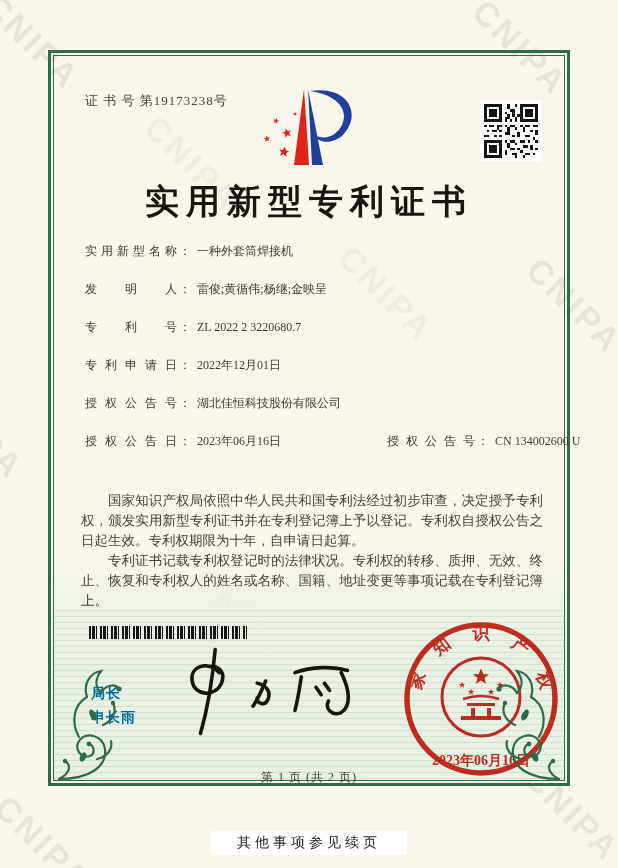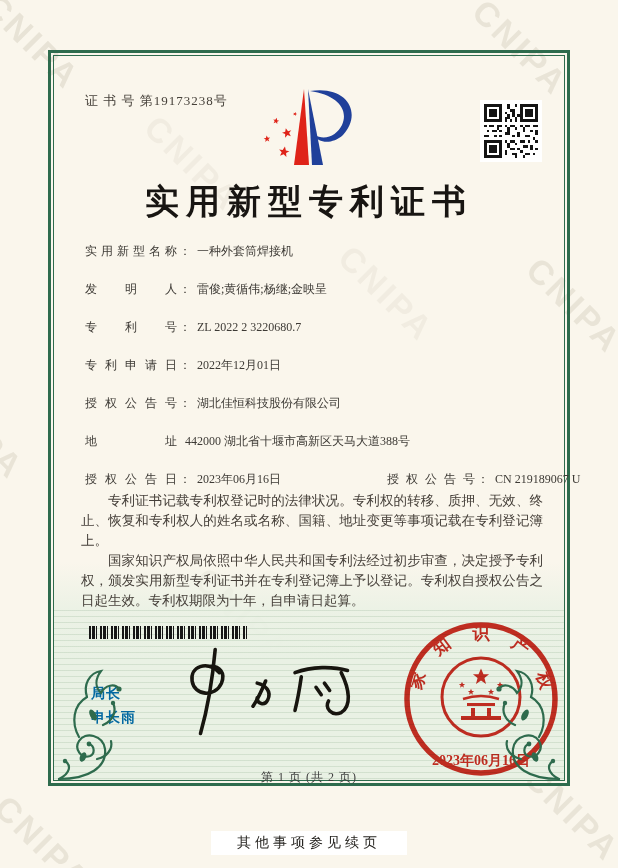--- a/index.html
+++ b/index.html
@@ -145,37 +145,32 @@
       <span class="flabel">专利申请日</span>
       <span class="fcolon">：</span>
       <span class="fvalue">2022年12月01日</span>
     </div>
     <div class="frow">
       <span class="flabel">授权公告号</span>
       <span class="fcolon">：</span>
       <span class="fvalue">湖北佳恒科技股份有限公司</span>
     </div>
     <div class="frow">
-      <span class="flabel">地址</span>
-      <span class="fcolon"></span>
-      <span class="fvalue">442000 湖北省十堰市高新区天马大道388号</span>
-    </div>
-    <div class="frow">
       <span class="flabel">授权公告日</span>
       <span class="fcolon">：</span>
       <span class="fvalue fixed">2023年06月16日</span>
       <span class="flabel2">授权公告号</span>
       <span class="fcolon">：</span>
-      <span class="fvalue">CN 219189067 U</span>
+      <span class="fvalue">CN 134002600 U</span>
     </div>
   </div>
 
   <div class="paras">
+    <p>国家知识产权局依照中华人民共和国专利法经过初步审查，决定授予专利权，颁发实用新型专利证书并在专利登记簿上予以登记。专利权自授权公告之日起生效。专利权期限为十年，自申请日起算。</p>
     <p>专利证书记载专利权登记时的法律状况。专利权的转移、质押、无效、终止、恢复和专利权人的姓名或名称、国籍、地址变更等事项记载在专利登记簿上。</p>
-    <p>国家知识产权局依照中华人民共和国专利法经过初步审查，决定授予专利权，颁发实用新型专利证书并在专利登记簿上予以登记。专利权自授权公告之日起生效。专利权期限为十年，自申请日起算。</p>
   </div>
 
   <div class="barcode"></div>
 
   <div class="sig-block">
     <div>局长</div>
     <div>申长雨</div>
   </div>
 
   <div class="signature">

